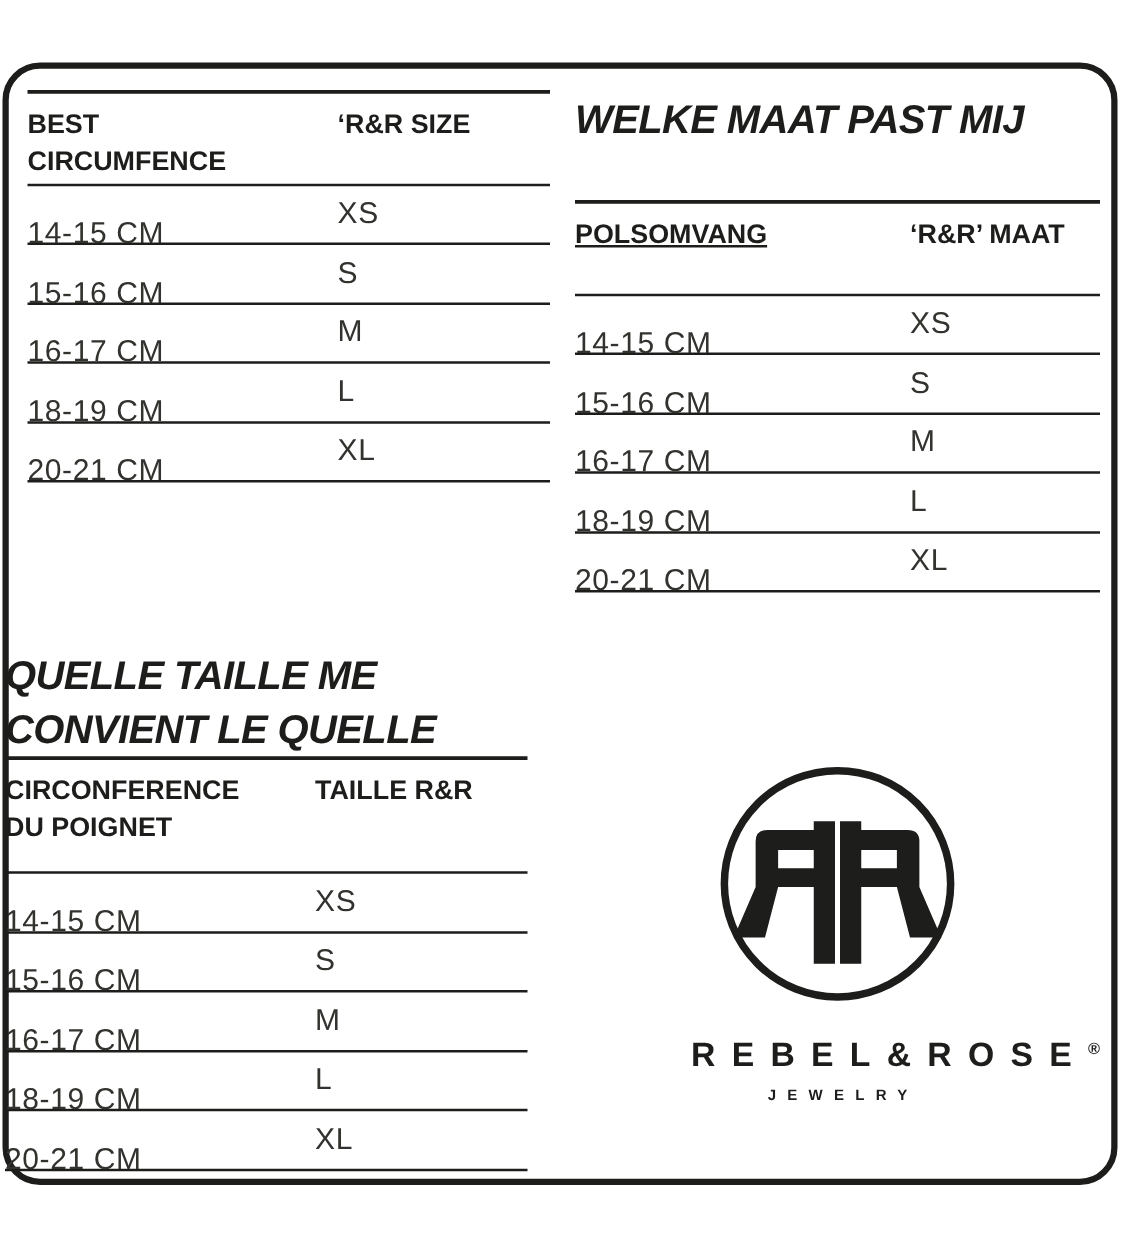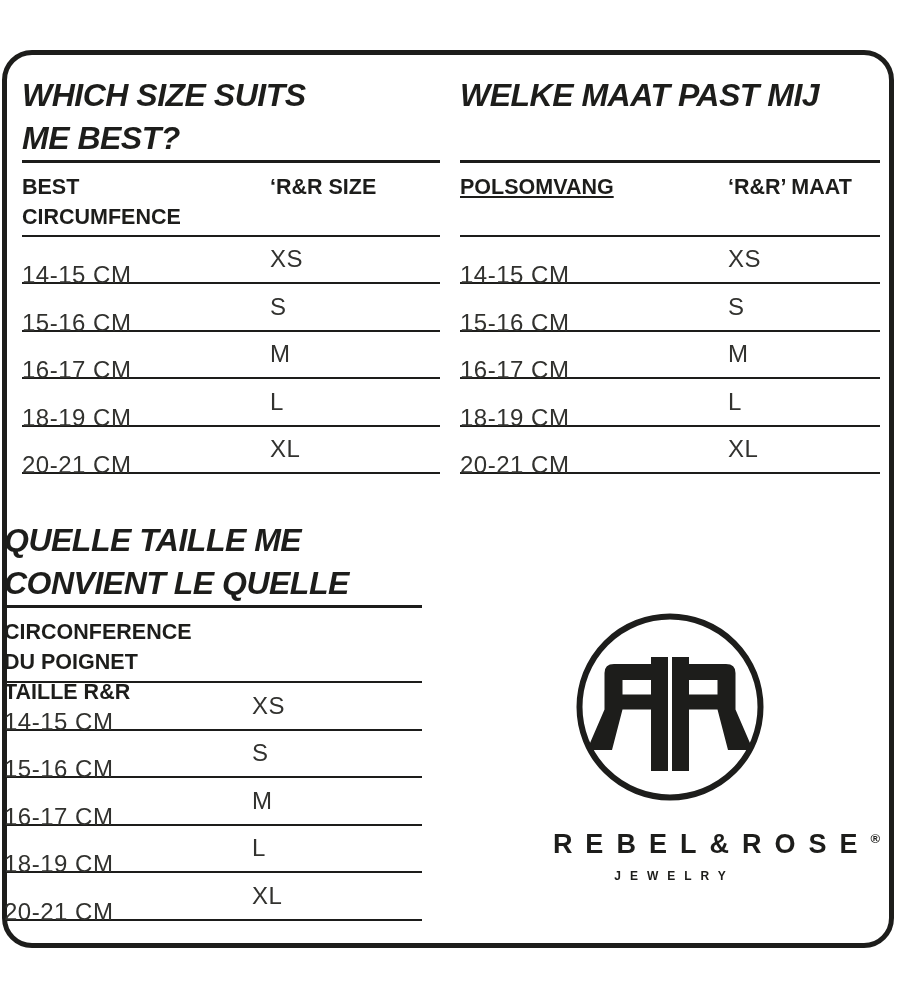--- a/index.html
+++ b/index.html
@@ -15,21 +15,21 @@
   .tbl-fr{left:4px;top:510px;width:418px;}
 
   .title{margin:0;font-style:italic;font-weight:bold;
          font-size:32px;line-height:43px;letter-spacing:-0.5px;
          height:88px;box-sizing:border-box;padding-top:2px;white-space:nowrap;}
   .tbl-fr .title{height:95px;padding-top:9px;}
 
   .cols{display:flex;border-top:3px solid #1d1d1b;height:74.5px;
         box-sizing:border-box;padding-top:9px;
         font-weight:bold;font-size:21.5px;line-height:30px;}
-  .tbl-fr .cols{height:76px;flex-direction:column;}
+  .tbl-fr .cols{height:92px;}
   .col1{width:248px;flex:0 0 auto;}
   .tbl-nl .col1{width:268px;text-decoration:underline;}
   .col2{flex:1 1 auto;}
 
   .rows{border-top:2.5px solid #1d1d1b;}
   .row{display:flex;align-items:center;height:47.5px;box-sizing:border-box;
        border-bottom:2.5px solid #1d1d1b;
        font-size:24px;letter-spacing:0.5px;color:#32322f;}
   .row .range{width:248px;flex:0 0 auto;margin-top:32px;}
   .tbl-nl .row .range{width:268px;}
@@ -42,21 +42,20 @@
   .brand sup{font-size:13px;letter-spacing:0;vertical-align:10px;}
   .jewelry{margin-top:9px;font-weight:bold;font-size:12px;letter-spacing:9px;
            padding-left:9px;color:#1d1d1b;text-align:center;}
 </style>
 </head>
 <body>
 
 <div class="frame"></div>
 
 <section class="tbl tbl-en">
-  <h2 class="title"><span>WHICH SIZE SUITS</span><br><span>ME BEST?</span></h2>
   <div class="cols">
     <div class="col1"><span>BEST</span><br><span>CIRCUMFENCE</span></div>
     <div class="col2">‘R&amp;R SIZE</div>
   </div>
   <div class="rows">
     <div class="row">
         <span class="range">14-15 CM</span>
         <span class="size">XS</span>
       </div>
     <div class="row">

